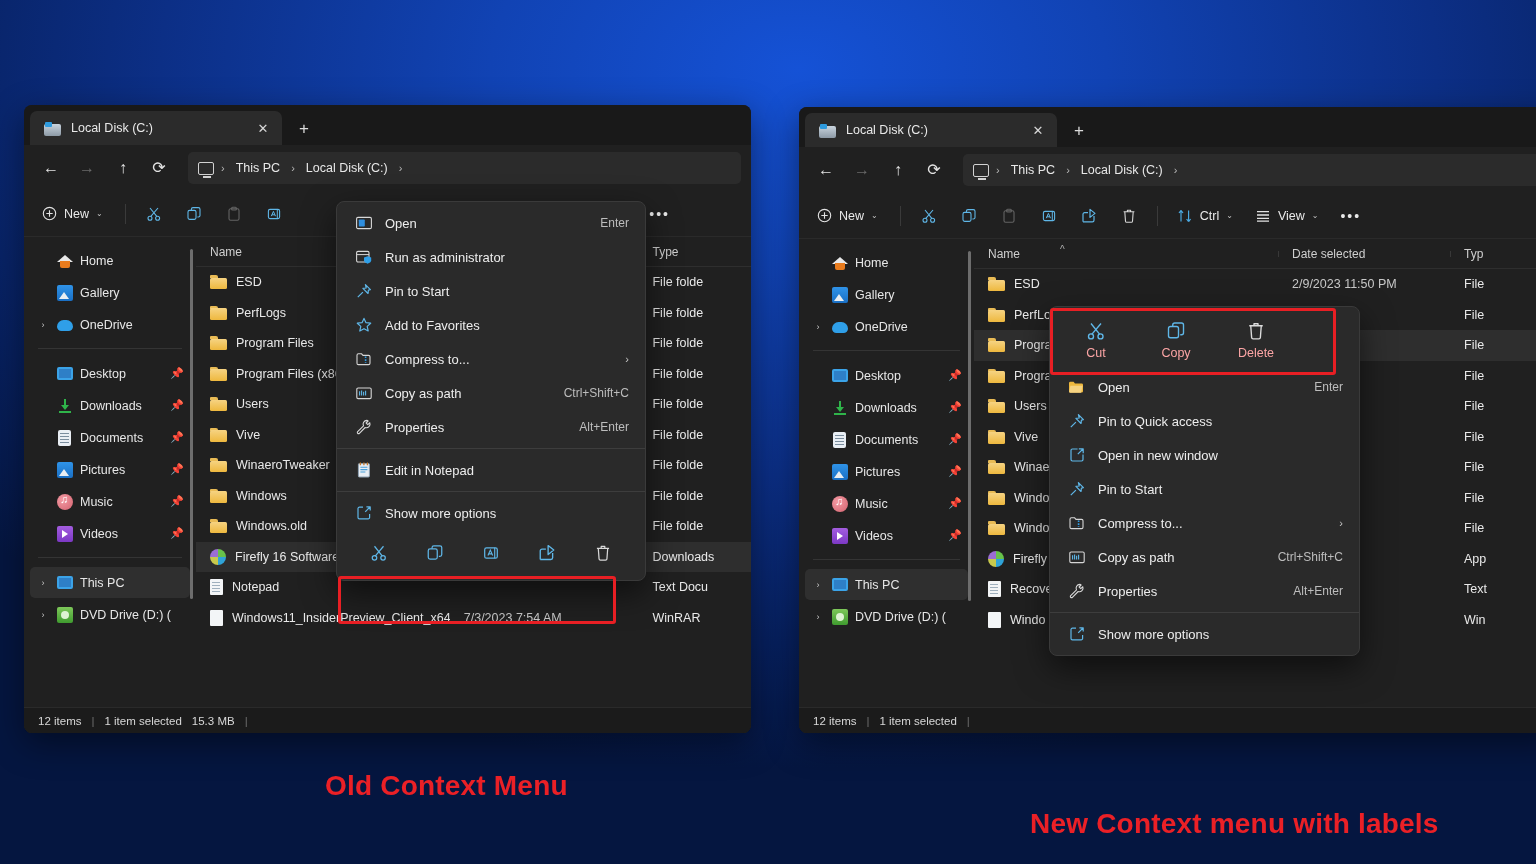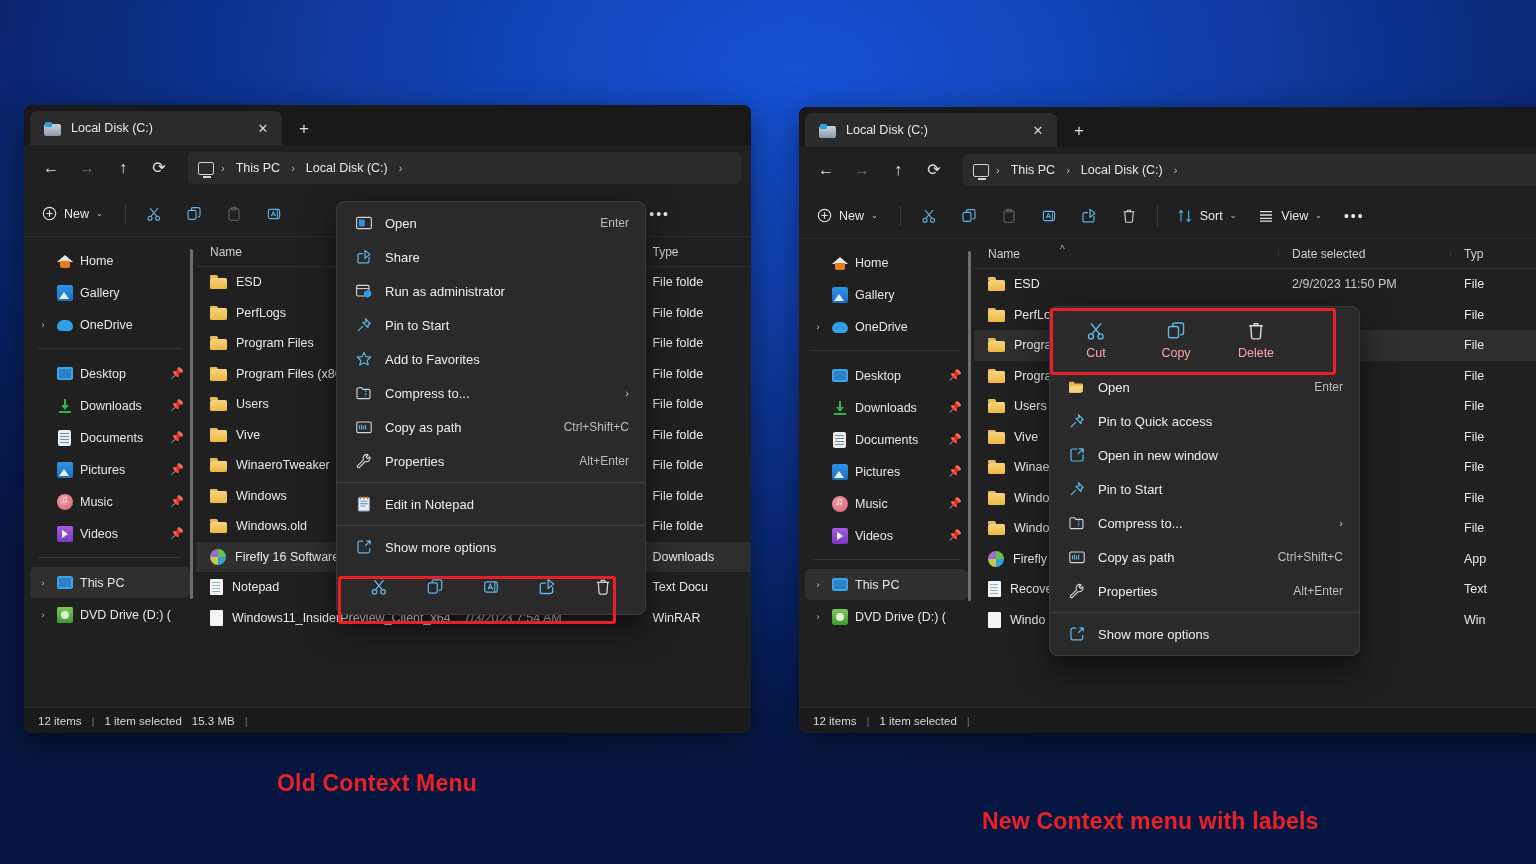--- a/index.html
+++ b/index.html
@@ -346,24 +346,25 @@
     z-index: 60;
     pointer-events: none;
   }
   .redbox-left  { left: 338px;  top: 576px; width: 278px; height: 48px; }
   .redbox-right { left: 1050px; top: 308px; width: 286px; height: 67px; }
 
   
   .caption {
     position: absolute;
     color: #eb2026;
-    font-size: 23px;
+    font-size: 28px;
     font-weight: bold;
     letter-spacing: .2px;
     white-space: nowrap;
+    margin-left: 48px;
   }
   .cap-left  { left: 277px;  top: 770px; }
   .cap-right { left: 982px;  top: 808px; }
 
   svg { display: block; }
 </style>
 </head>
 <body>
 
 <div class="window win-left">
@@ -636,31 +637,20 @@
         <svg width="16" height="14" viewBox="0 0 16 14">
           <rect x=".6" y="1.4" width="14.8" height="11.2" rx="1.4" fill="none" stroke="#d8d8d8" stroke-width="1.1"></rect>
           <rect x="2.8" y="3.4" width="6" height="7.2" rx=".8" fill="#2f8fe0"></rect>
         </svg>
       </span>
     <span class="ctx-label">Open</span>
     <span class="ctx-accel">Enter</span>
   </div>
   <div class="ctx-item">
     <span class="ctx-ico">
-        <svg width="16" height="16" viewBox="0 0 16 16">
-          <path d="M2 13.8V6.2A1.6 1.6 0 0 1 3.6 4.6H7" fill="none" stroke="#5fb7e8" stroke-width="1.2"></path>
-          <path d="M2 13.8h9.4A1.6 1.6 0 0 0 13 12.2V8" fill="none" stroke="#5fb7e8" stroke-width="1.2"></path>
-          <path d="M9 1.4 14 5.4 9 9.4z" fill="none" stroke="#5fb7e8" stroke-width="1.2" stroke-linejoin="round"></path>
-        </svg>
-      </span>
-    <span class="ctx-label">Share</span>
-    <span class="ctx-accel"></span>
-  </div>
-  <div class="ctx-item">
-    <span class="ctx-ico">
         <svg width="16" height="14" viewBox="0 0 16 14">
           <rect x=".6" y="1.4" width="12.4" height="10.6" rx="1.4" fill="none" stroke="#d8d8d8" stroke-width="1.1"></rect>
           <path d="M.8 4.6h12.2" stroke="#d8d8d8" stroke-width="1"></path>
           <path d="M11.6 6.2 15.2 7.4v3.2c0 1.6-1.8 2.5-3.6 3.1-1.8-.6-3.6-1.5-3.6-3.1V7.4z" fill="#2f9fe8"></path>
         </svg>
       </span>
     <span class="ctx-label">Run as administrator</span>
     <span class="ctx-accel"></span>
   </div>
   <div class="ctx-item">
@@ -850,21 +840,21 @@
         <svg width="16" height="16" viewBox="0 0 16 16">
           <path d="M2.6 3.8h10.8M6.4 3.6V2.2h3.2v1.4M3.8 3.8l.7 9.4a1.2 1.2 0 0 0 1.2 1.1h4.6a1.2 1.2 0 0 0 1.2-1.1l.7-9.4" fill="none" stroke="#d8d8d8" stroke-width="1.1" stroke-linejoin="round"></path>
         </svg>
       </div>
     <div class="cmd-sep"></div>
     <div class="cmd">
       <svg width="16" height="16" viewBox="0 0 16 16">
           <path d="M4 2.4v11M4 2.4 2 5M4 2.4 6 5" stroke="#4aa8e0" stroke-width="1.2" fill="none" stroke-linejoin="round"></path>
           <path d="M11.6 13.6V2.6M11.6 13.6 9.6 11M11.6 13.6l2-2.6" stroke="#4aa8e0" stroke-width="1.2" fill="none" stroke-linejoin="round"></path>
         </svg>
-      <span>Sort</span>
+      <span>Ctrl</span>
       <span class="chev">⌄</span>
     </div>
     <div class="cmd">
       <svg width="16" height="16" viewBox="0 0 16 16">
           <path d="M2 3.6h12M2 7h12M2 10.4h12M2 13.2h12" stroke="#e2e2e2" stroke-width="1.3"></path>
         </svg>
       <span>View</span>
       <span class="chev">⌄</span>
     </div>
     <div class="cmd" style="color:#e9e9e9;font-size:14px;letter-spacing:2px">•••</div>

